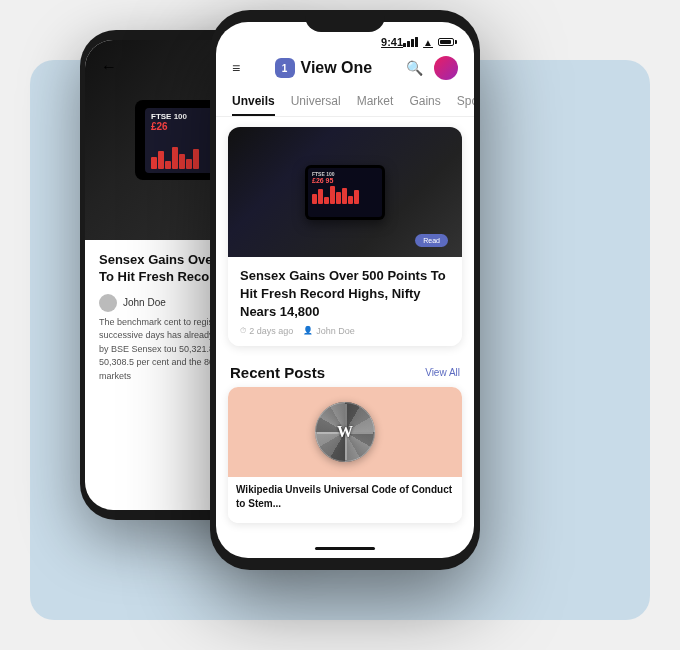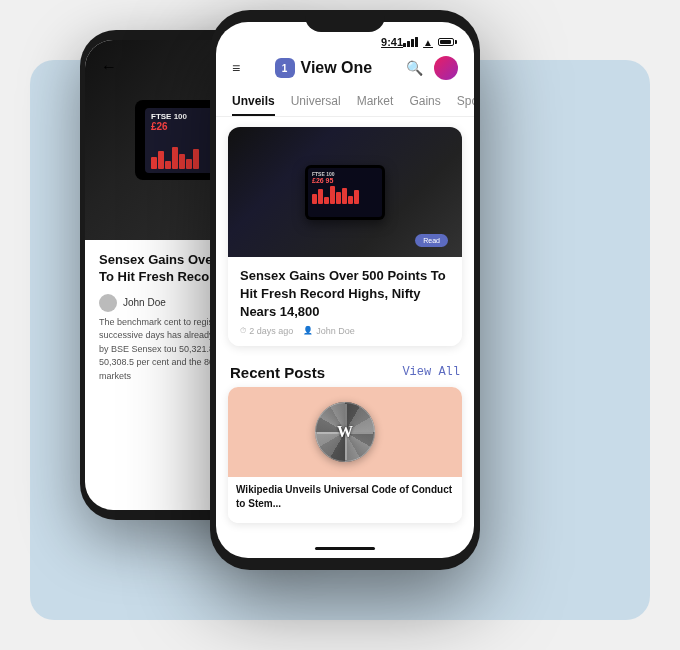--- a/index.html
+++ b/index.html
@@ -454,23 +454,22 @@
       padding: 8px 14px 6px;
     }
 
     .section-title {
       font-size: 15px;
       font-weight: 700;
       color: #111;
     }
 
     .view-all-btn {
-      font-size: 12px;
+      font-size: 10px;
       color: #5c6bc0;
-      font-family: Liberation Mono, monospace;
     }
 
     .posts-grid {
       display: flex;
       gap: 10px;
       padding: 0 12px 16px;
     }
 
     .post-card {
       flex: 1;

